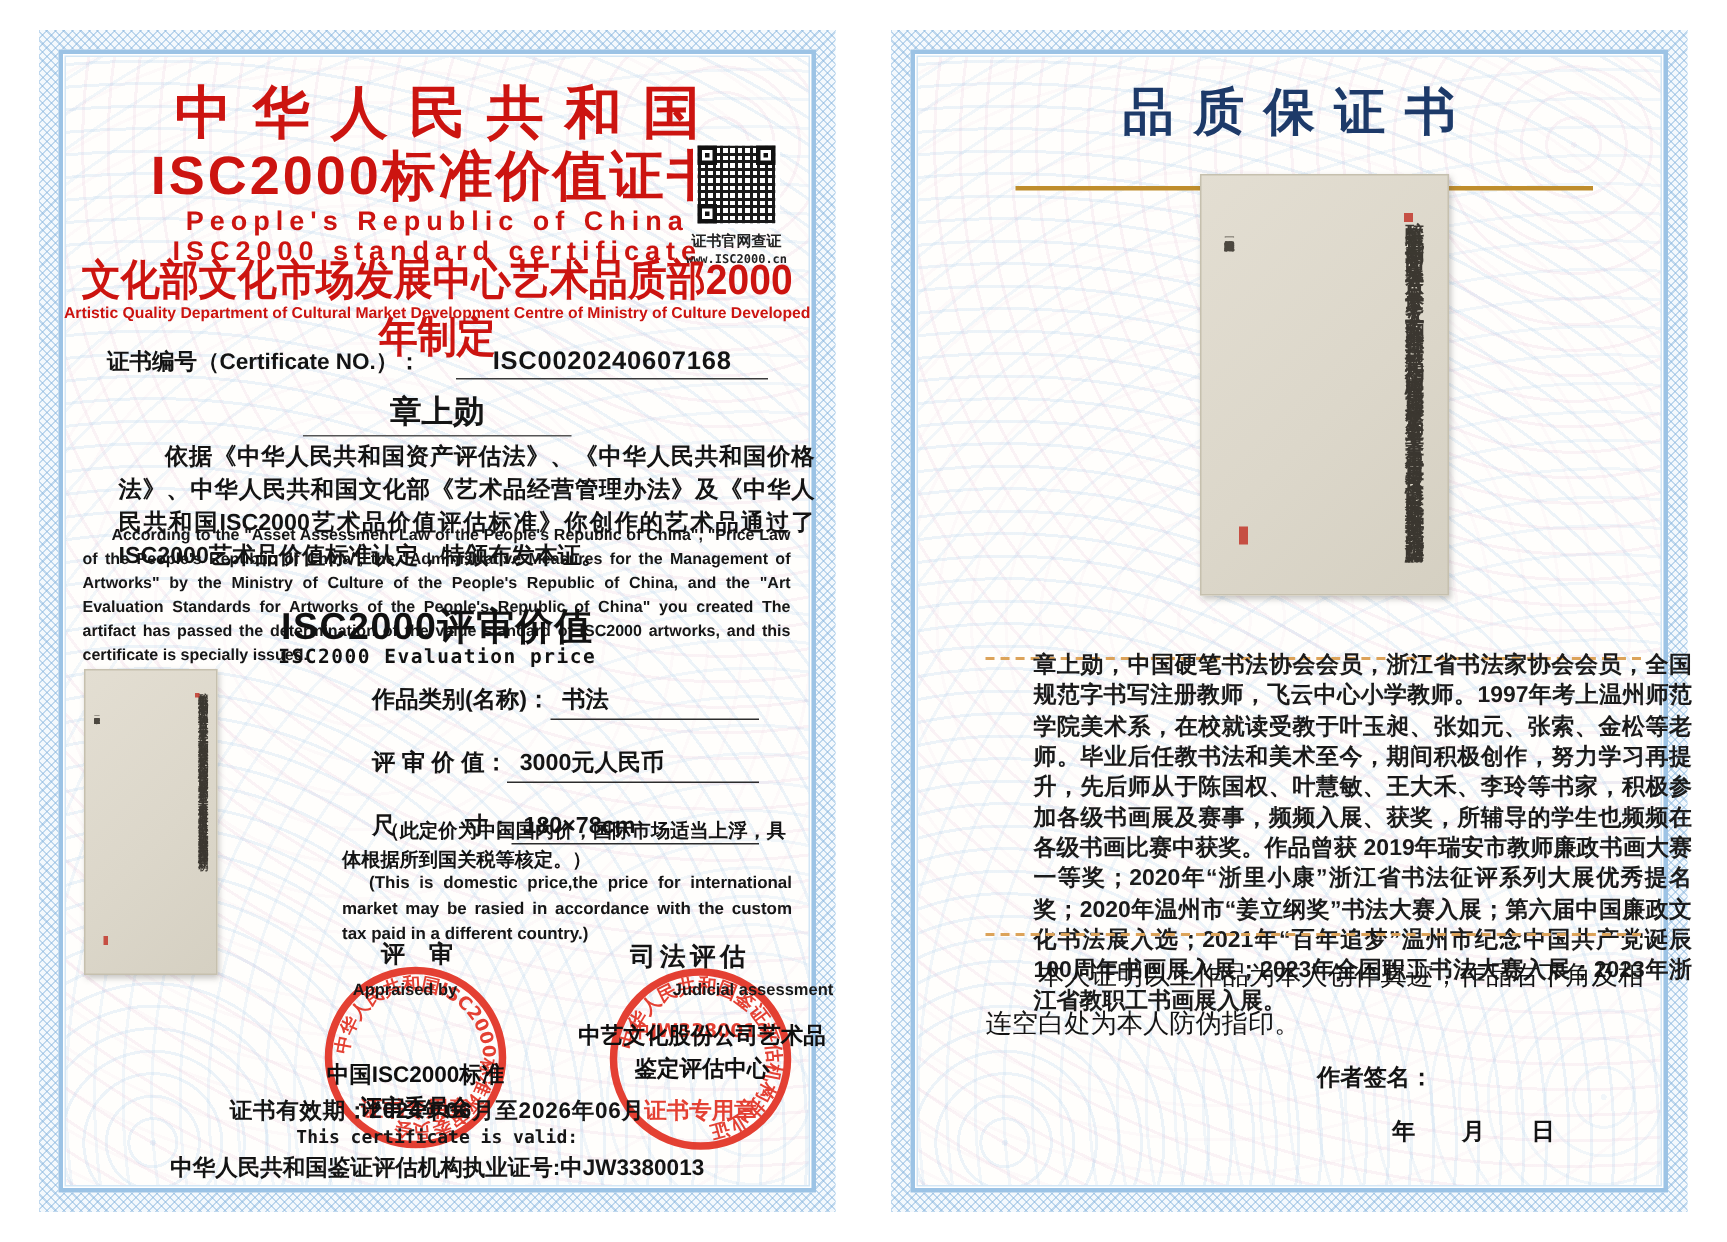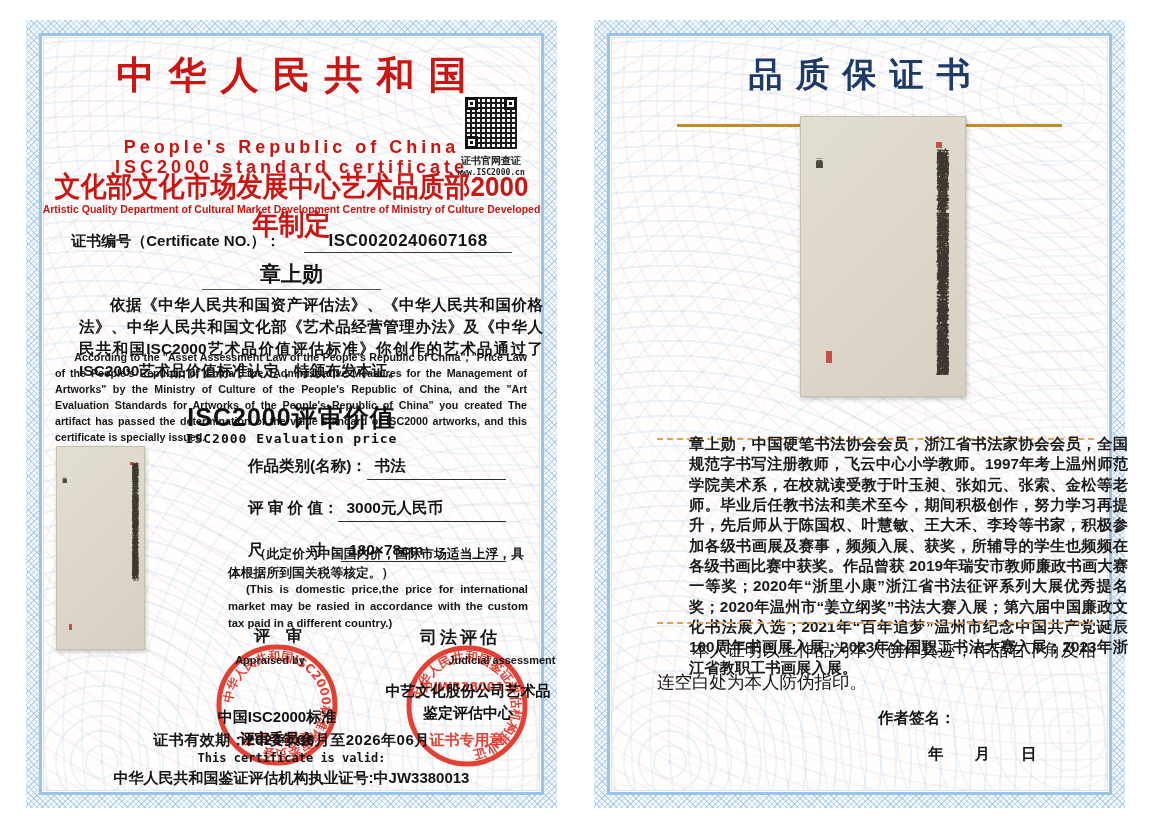--- a/index.html
+++ b/index.html
@@ -119,20 +119,21 @@
 </style>
 </head>
 <body>
 
 <div class="page">
 
   <div class="cert cert-left">
     <div class="cert-inner">
 
       <div class="abs ctr l-title1 red">中华人民共和国</div>
+      <div class="abs ctr l-title2 red">ISC2000标准价值证书</div>
       <div class="abs ctr l-en1 red">People's Republic of China</div>
       <div class="abs ctr l-en2 red">ISC2000 standard certificate</div>
 
       <div class="abs qr-wrap">
         <div class="qr">
           <div class="qr-f qr-tl"></div>
           <div class="qr-f qr-tr"></div>
           <div class="qr-f qr-bl"></div>
         </div>
         <div class="qr-c1">证书官网查证</div>

